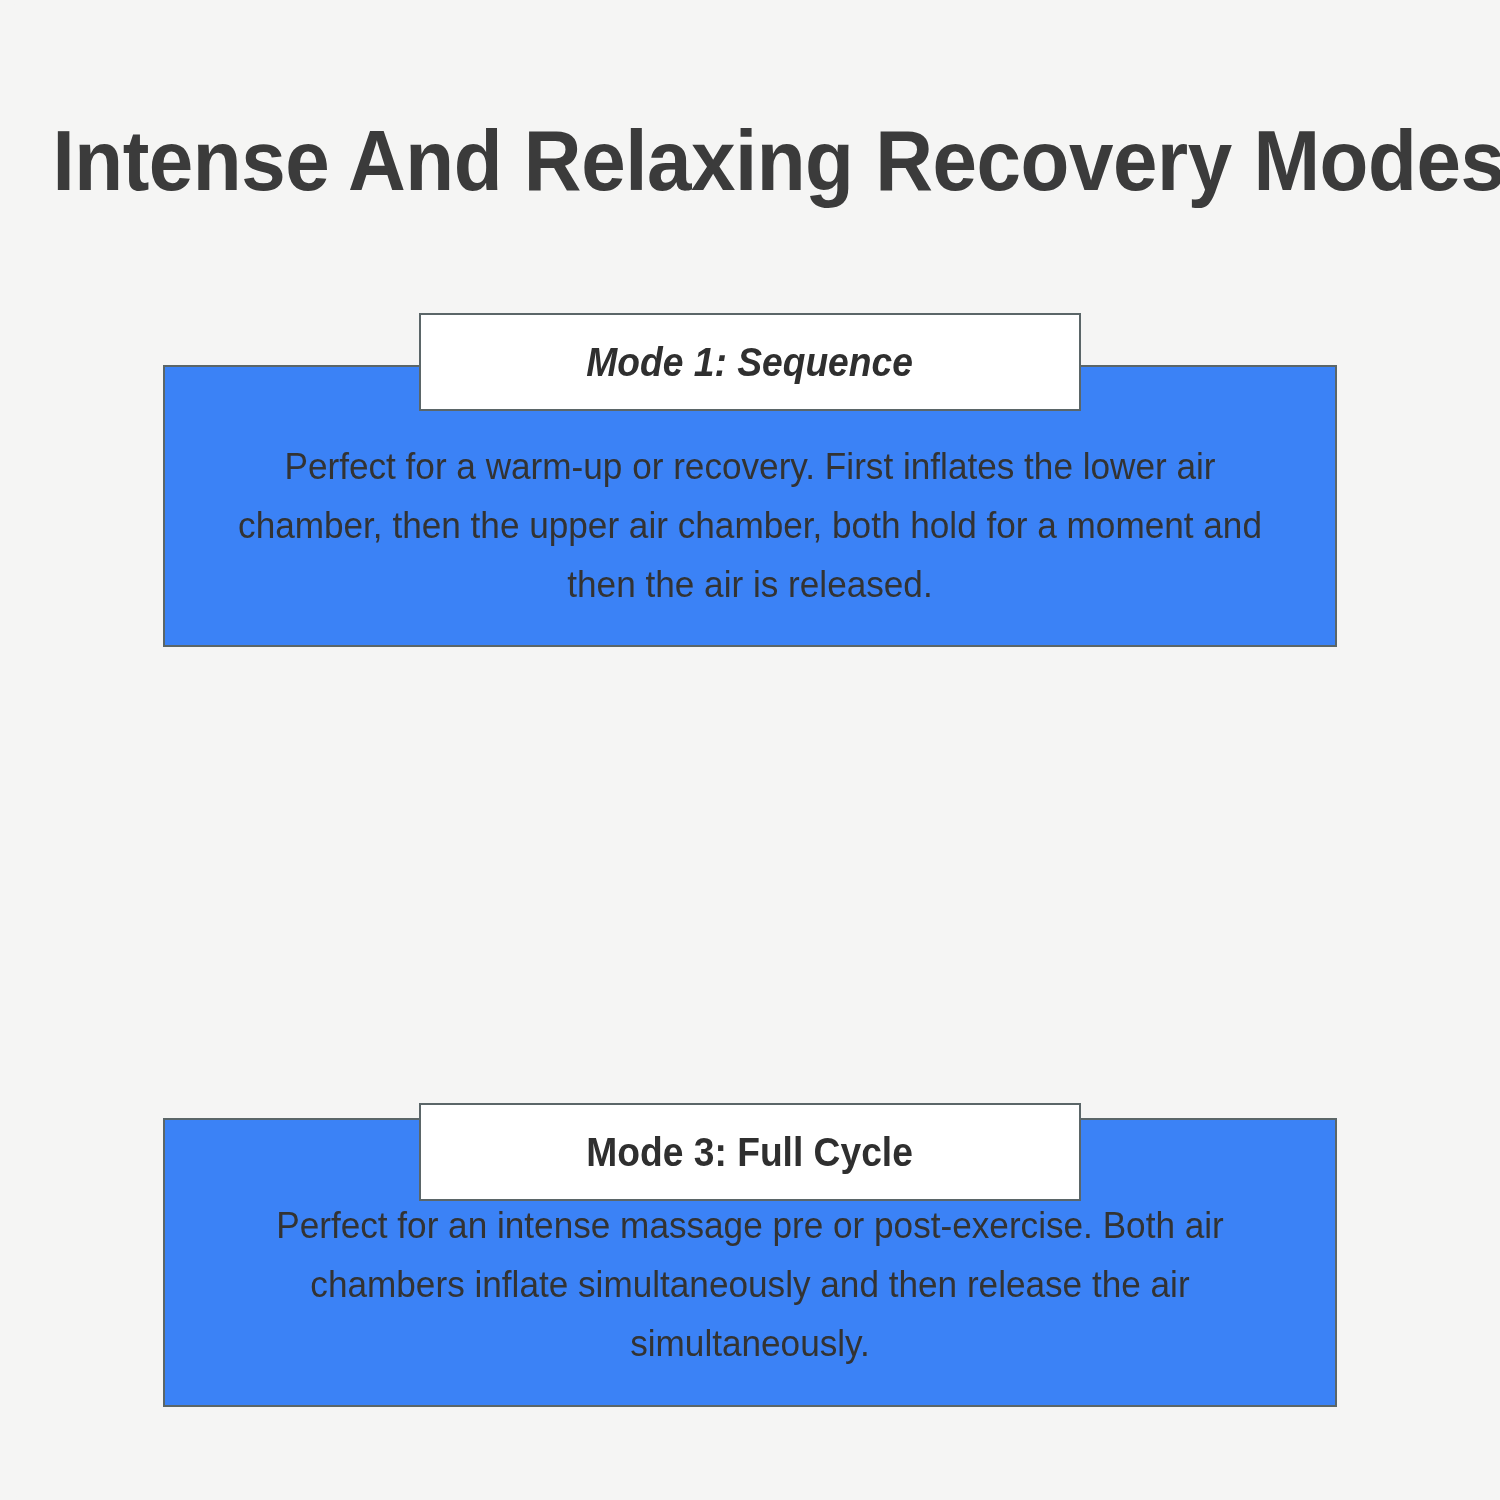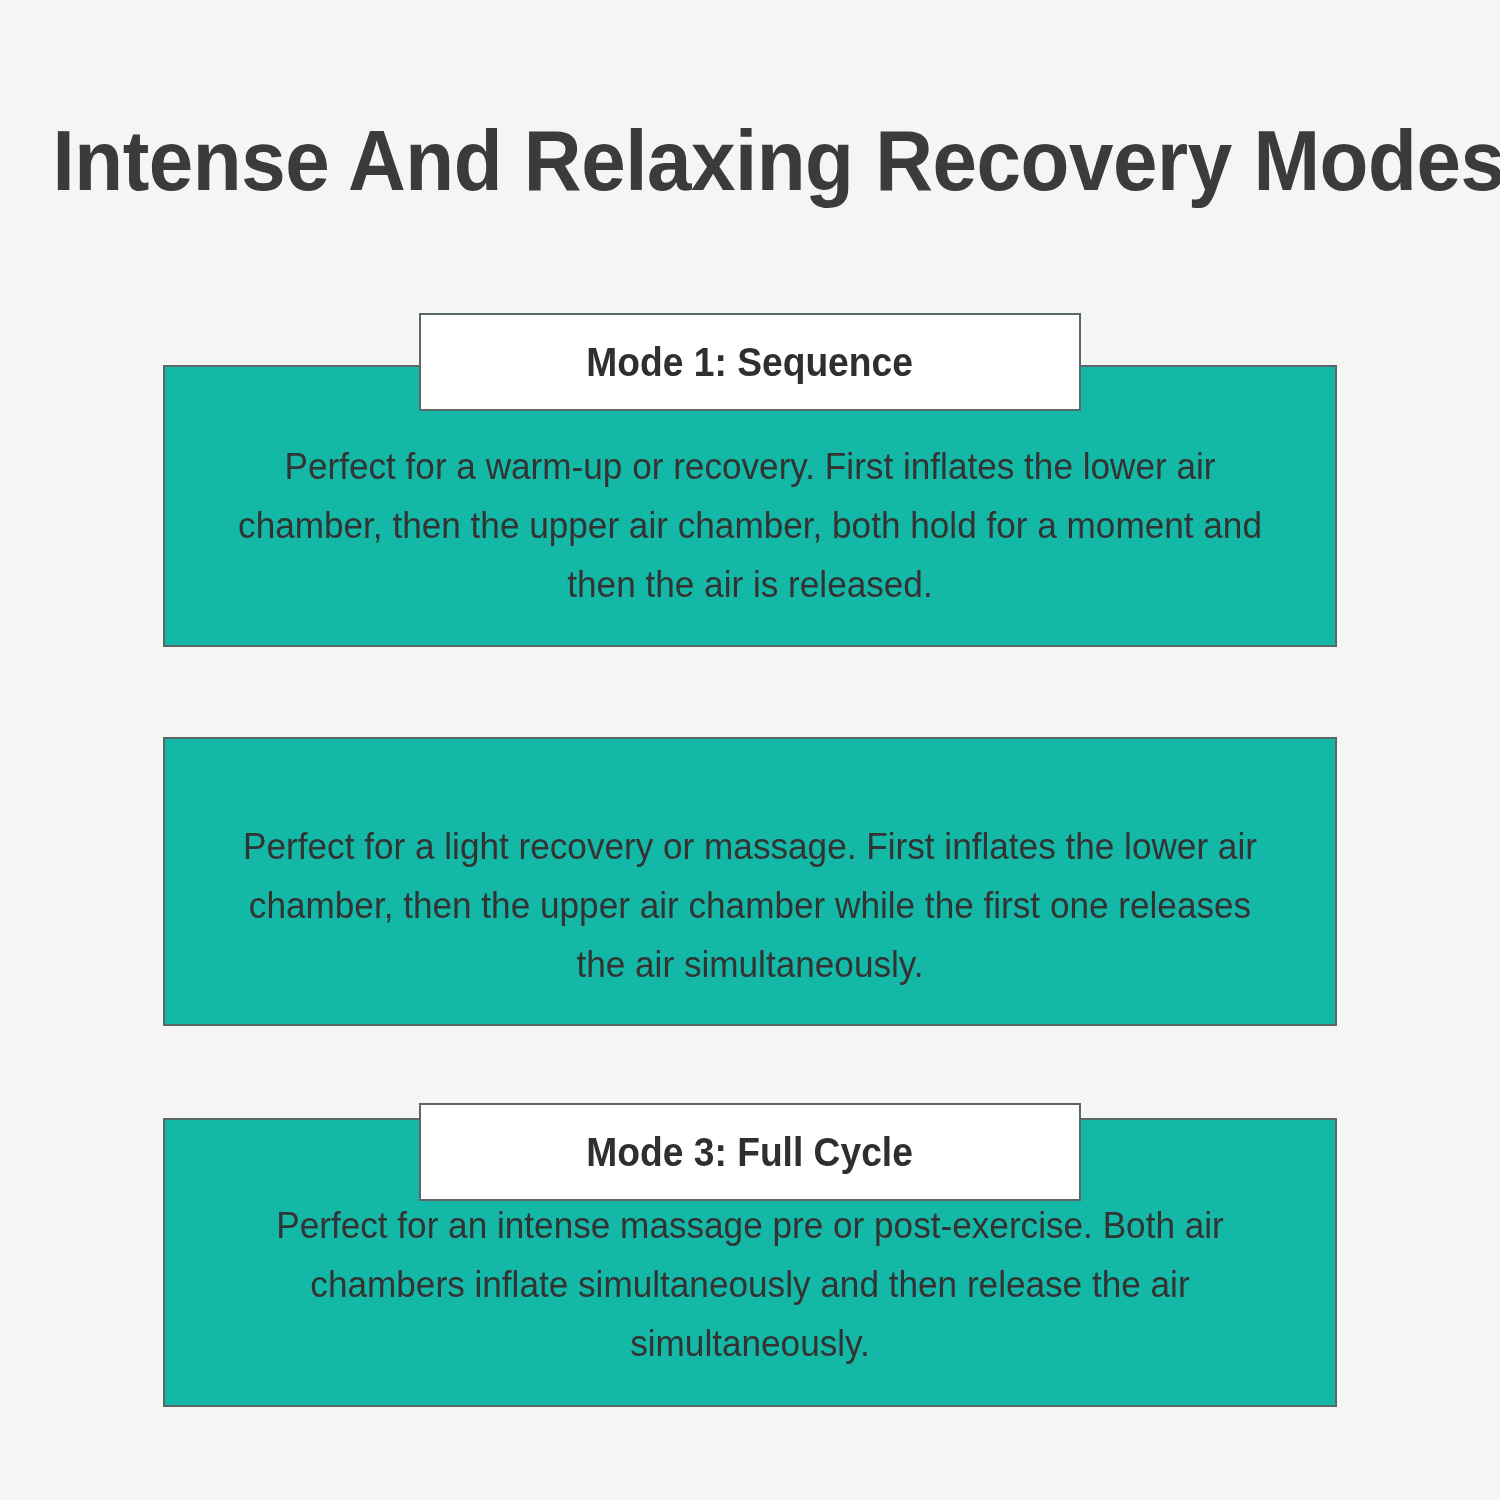--- a/index.html
+++ b/index.html
@@ -38,21 +38,21 @@
     transform: scaleX(0.93);
     transform-origin: center center;
     white-space: nowrap;
   }
 
   
   .card {
     position: absolute;
     left: 163px;
     width: 1174px;
-    background: #14b8a6;
+    background: #3b82f6;
     border: 2px solid #5b6668;
     box-sizing: border-box;
   }
   .card-1 { top: 365px;  height: 282px; }
   .card-2 { top: 737px;  height: 289px; }
   .card-3 { top: 1118px; height: 289px; padding-left: 27px; }
 
   
   .card-body {
     position: absolute;
@@ -80,21 +80,21 @@
     width: 662px;
     height: 98px;
     background: #ffffff;
     border: 2px solid #5b6668;
     box-sizing: border-box;
     z-index: 5;
     display: flex;
     align-items: center;
     justify-content: center;
   }
-  .header-1 { top: 313px; }
+  .header-1 { top: 313px; font-style: italic; }
   .header-2 { top: 685px; }
   .header-3 { top: 1067px; margin-top: 36px; }
 
   .card-header-label {
     color: #2f2f2f;
     font-family: "Liberation Sans", sans-serif;
     font-weight: bold;
     font-size: 40px;
     line-height: 46px;
     transform: scaleX(0.93);
@@ -109,23 +109,20 @@
 
   <div class="page-title">Intense And Relaxing Recovery Modes</div>
 
   <div class="card card-1">
     <div class="card-body">Perfect for a warm-up or recovery. First inflates the lower air chamber, then the upper air chamber, both hold for a moment and then the air is released.</div>
   </div>
   <div class="card-header header-1">
     <span class="card-header-label">Mode 1: Sequence</span>
   </div>
 
-  <div class="card card-2">
-    <div class="card-body">Perfect for a light recovery or massage. First inflates the lower air chamber, then the upper air chamber while the first one releases the air simultaneously.</div>
-  </div>
 
   <div class="card card-3">
     <div class="card-body">Perfect for an intense massage pre or post-exercise. Both air chambers inflate simultaneously and then release the air simultaneously.</div>
   </div>
   <div class="card-header header-3">
     <span class="card-header-label">Mode 3: Full Cycle</span>
   </div>
 
 </div>
 

